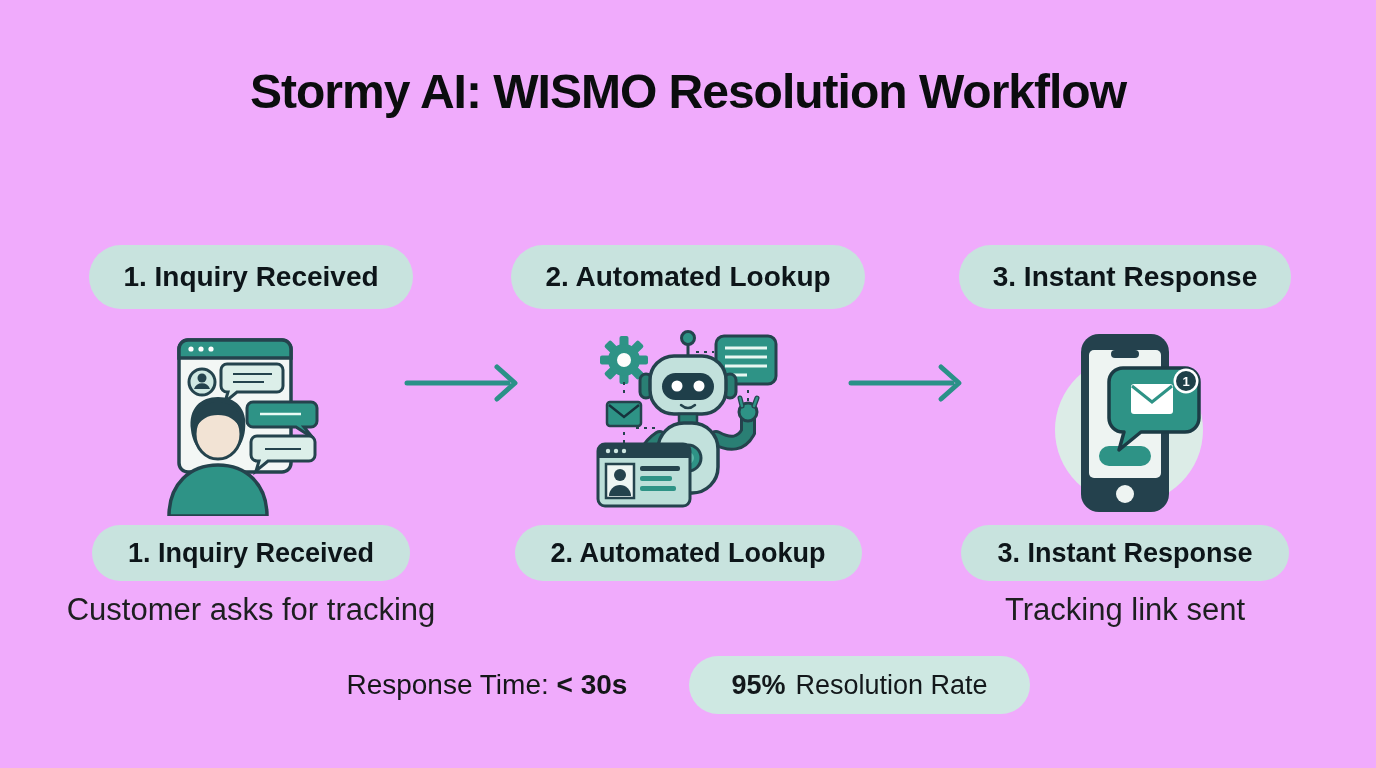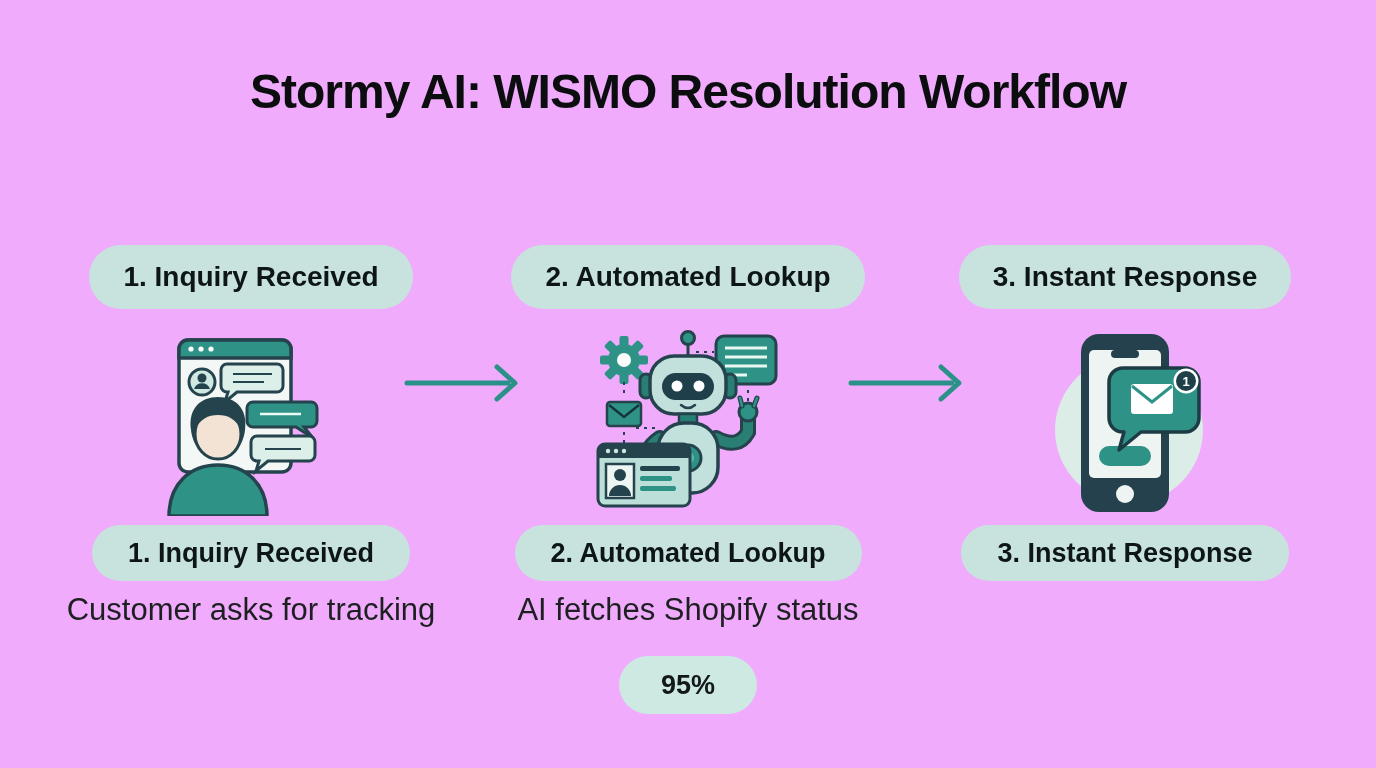--- a/index.html
+++ b/index.html
@@ -163,21 +163,20 @@
             <rect x="28" y="138" width="28" height="34" fill="#eef6f3" stroke="#24434d" stroke-width="2.5"></rect>
             <circle cx="42" cy="149" r="6" fill="#24434d"></circle>
             <path d="M31 170 a11 11 0 0 1 22 0 z" fill="#24434d"></path>
             <rect x="62" y="140" width="40" height="5" rx="2" fill="#24434d"></rect>
             <rect x="62" y="150" width="32" height="5" rx="2" fill="#2e9386"></rect>
             <rect x="62" y="160" width="36" height="5" rx="2" fill="#2e9386"></rect>
           </g>
         </svg>
       </div>
       <div class="pill pill-bottom">2. Automated Lookup</div>
-      <div class="desc">AI fetches Shopify status</div>
     </div>
 
     <div class="step">
       <div class="pill pill-top">3. Instant Response</div>
       <div class="illus">
         <svg width="220" height="190" viewBox="0 0 220 190">
           <circle cx="114" cy="104" r="74" fill="#dcece7"></circle>
 
           <g>
             <rect x="66" y="8" width="88" height="178" rx="18" fill="#24414d"></rect>
@@ -193,32 +192,38 @@
             <path d="M117 60 L137 76 L157 60" fill="none" stroke="#2e9386" stroke-width="3"></path>
             <g>
               <circle cx="171" cy="55" r="12.5" fill="#ffffff"></circle>
               <circle cx="171" cy="55" r="10" fill="#1f4049"></circle>
               <text x="171" y="60" text-anchor="middle" font-family="Liberation Sans, sans-serif" font-size="13" font-weight="bold" fill="#ffffff">1</text>
             </g>
           </g>
         </svg>
       </div>
       <div class="pill pill-bottom">3. Instant Response</div>
+      <div class="desc">Tracking link sent</div>
     </div>
 
   </div>
 
   <svg class="arrow arrow-1" viewBox="0 0 125 44">
     <line x1="5" y1="22" x2="106" y2="22" stroke="#2a9188" stroke-width="5" stroke-linecap="round"></line>
     <path d="M95 6 L113 22 L95 38" fill="none" stroke="#2a9188" stroke-width="5" stroke-linecap="round" stroke-linejoin="round"></path>
   </svg>
   <svg class="arrow arrow-2" viewBox="0 0 125 44">
     <line x1="5" y1="22" x2="106" y2="22" stroke="#2a9188" stroke-width="5" stroke-linecap="round"></line>
     <path d="M95 6 L113 22 L95 38" fill="none" stroke="#2a9188" stroke-width="5" stroke-linecap="round" stroke-linejoin="round"></path>
   </svg>
 
   <div class="footer">
+    <div class="response-time">
+      <span>Response Time:</span>
+      <span class="bold">&lt; 30s</span>
+    </div>
     <div class="footer-pill">
       <span class="bold">95%</span>
+      <span>Resolution Rate</span>
     </div>
   </div>
 
 </div>
 
 </body></html>

